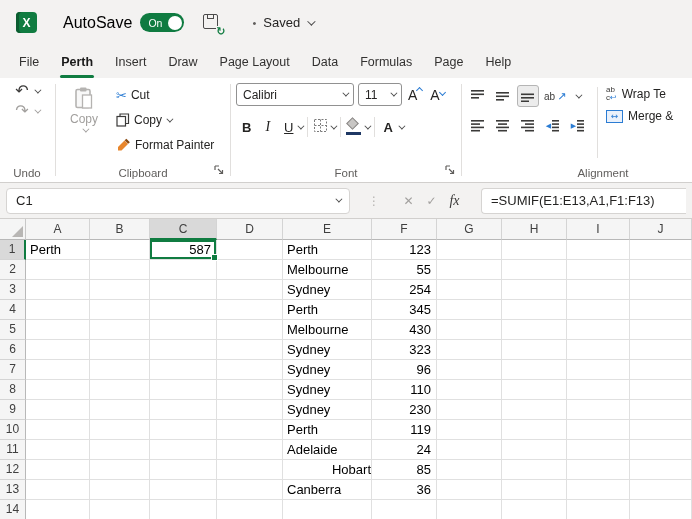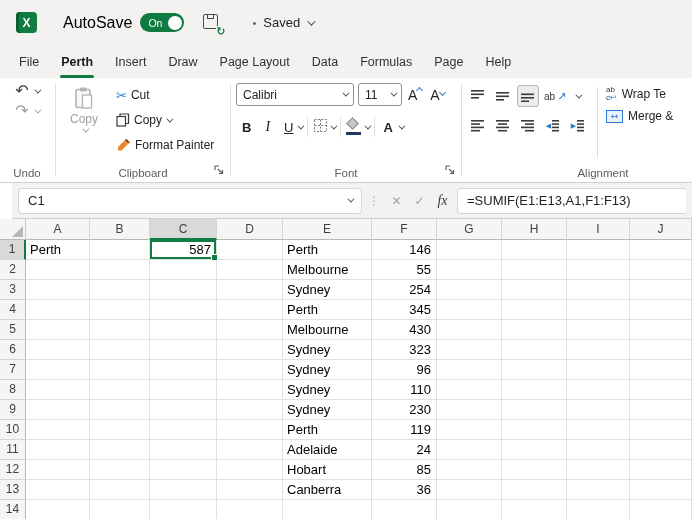--- a/index.html
+++ b/index.html
@@ -83,21 +83,21 @@
   .orient .ab { font-size:10px; color:#3b3a39; }
   .orient .arr { color:#2b7cd3; font-size:11px; }
   .al-div { width:1px; background:#e1dfdd; margin:4px 8px; }
   .al-right { display:flex; flex-direction:column; gap:7px; padding-top:3px; white-space:nowrap; }
   .wm-row { display:flex; align-items:center; gap:5px; font-size:12px; cursor:pointer; }
   .wrap-ic { display:flex; flex-direction:column; line-height:1; font-size:8px; color:#3b3a39; }
   .wrap-ic .ret { color:#2b7cd3; }
   .merge-ic { width:17px; height:13px; border:1.5px solid #2b7cd3; display:flex; align-items:center; justify-content:center; font-size:9px; color:#2b7cd3; background:#eaf1fb; }
 
   
-  .fbar { height:36px; background:#f3f2f1; display:flex; align-items:center; padding:0 6px; gap:4px; border-bottom:1px solid #d1cfcd;margin-left:12px; }
+  .fbar { height:36px; background:#f3f2f1; display:flex; align-items:center; padding:0 6px; gap:16px; border-bottom:1px solid #d1cfcd; }
   .namebox { width:344px; height:26px; background:#fff; border:1px solid #d6d4d2; border-radius:4px; display:flex; align-items:center; padding:0 9px; font-size:13px; cursor:text; }
   .namebox .val { flex:1; }
   .fbtns { display:flex; align-items:center; gap:2px; }
   .fbtn { width:21px; height:22px; display:flex; align-items:center; justify-content:center; font-size:12px; color:#a19f9d; cursor:pointer; }
   .fx { color:#3b3a39; font-family:"Liberation Serif",serif; font-style:italic; font-size:14px; }
   .dots { color:#b5b3b1; font-size:12px; padding:0 2px; }
   .formulabox { flex:1; height:26px; background:#fff; border:1px solid #d6d4d2; border-radius:4px 0 0 4px; border-right:none; display:flex; align-items:center; padding:0 9px; font-size:13px; white-space:nowrap; overflow:hidden; cursor:text; }
 
   
   .grid { height:300px; background:#fff; overflow:hidden; }
@@ -379,21 +379,21 @@
       <div class="g-colhead" style="width: 63px;">I</div>
       <div class="g-colhead" style="width: 62px;">J</div>
     </div>
     <div class="g-row">
       <div class="g-rowhead sel" style="width: 26px;">1</div>
       <div class="g-cell" style="width: 64px;">Perth</div>
       <div class="g-cell" style="width: 60px;"></div>
       <div class="g-cell sel-cell num" style="width: 67px;">587</div>
       <div class="g-cell" style="width: 66px;"></div>
       <div class="g-cell" style="width: 89px;">Perth</div>
-      <div class="g-cell num" style="width: 65px;">146</div>
+      <div class="g-cell num" style="width: 65px;">123</div>
       <div class="g-cell" style="width: 65px;"></div>
       <div class="g-cell" style="width: 65px;"></div>
       <div class="g-cell" style="width: 63px;"></div>
       <div class="g-cell" style="width: 62px;"></div>
     </div>
     <div class="g-row">
       <div class="g-rowhead" style="width: 26px;">2</div>
       <div class="g-cell" style="width: 64px;"></div>
       <div class="g-cell" style="width: 60px;"></div>
       <div class="g-cell" style="width: 67px;"></div>
@@ -521,21 +521,21 @@
       <div class="g-cell" style="width: 65px;"></div>
       <div class="g-cell" style="width: 63px;"></div>
       <div class="g-cell" style="width: 62px;"></div>
     </div>
     <div class="g-row">
       <div class="g-rowhead" style="width: 26px;">12</div>
       <div class="g-cell" style="width: 64px;"></div>
       <div class="g-cell" style="width: 60px;"></div>
       <div class="g-cell" style="width: 67px;"></div>
       <div class="g-cell" style="width: 66px;"></div>
-      <div class="g-cell" style="width: 89px;">Hobart</div>
+      <div class="g-cell" style="width: 89px; text-align: right;">Hobart</div>
       <div class="g-cell num" style="width: 65px;">85</div>
       <div class="g-cell" style="width: 65px;"></div>
       <div class="g-cell" style="width: 65px;"></div>
       <div class="g-cell" style="width: 63px;"></div>
       <div class="g-cell" style="width: 62px;"></div>
     </div>
     <div class="g-row">
       <div class="g-rowhead" style="width: 26px;">13</div>
       <div class="g-cell" style="width: 64px;"></div>
       <div class="g-cell" style="width: 60px;"></div>

